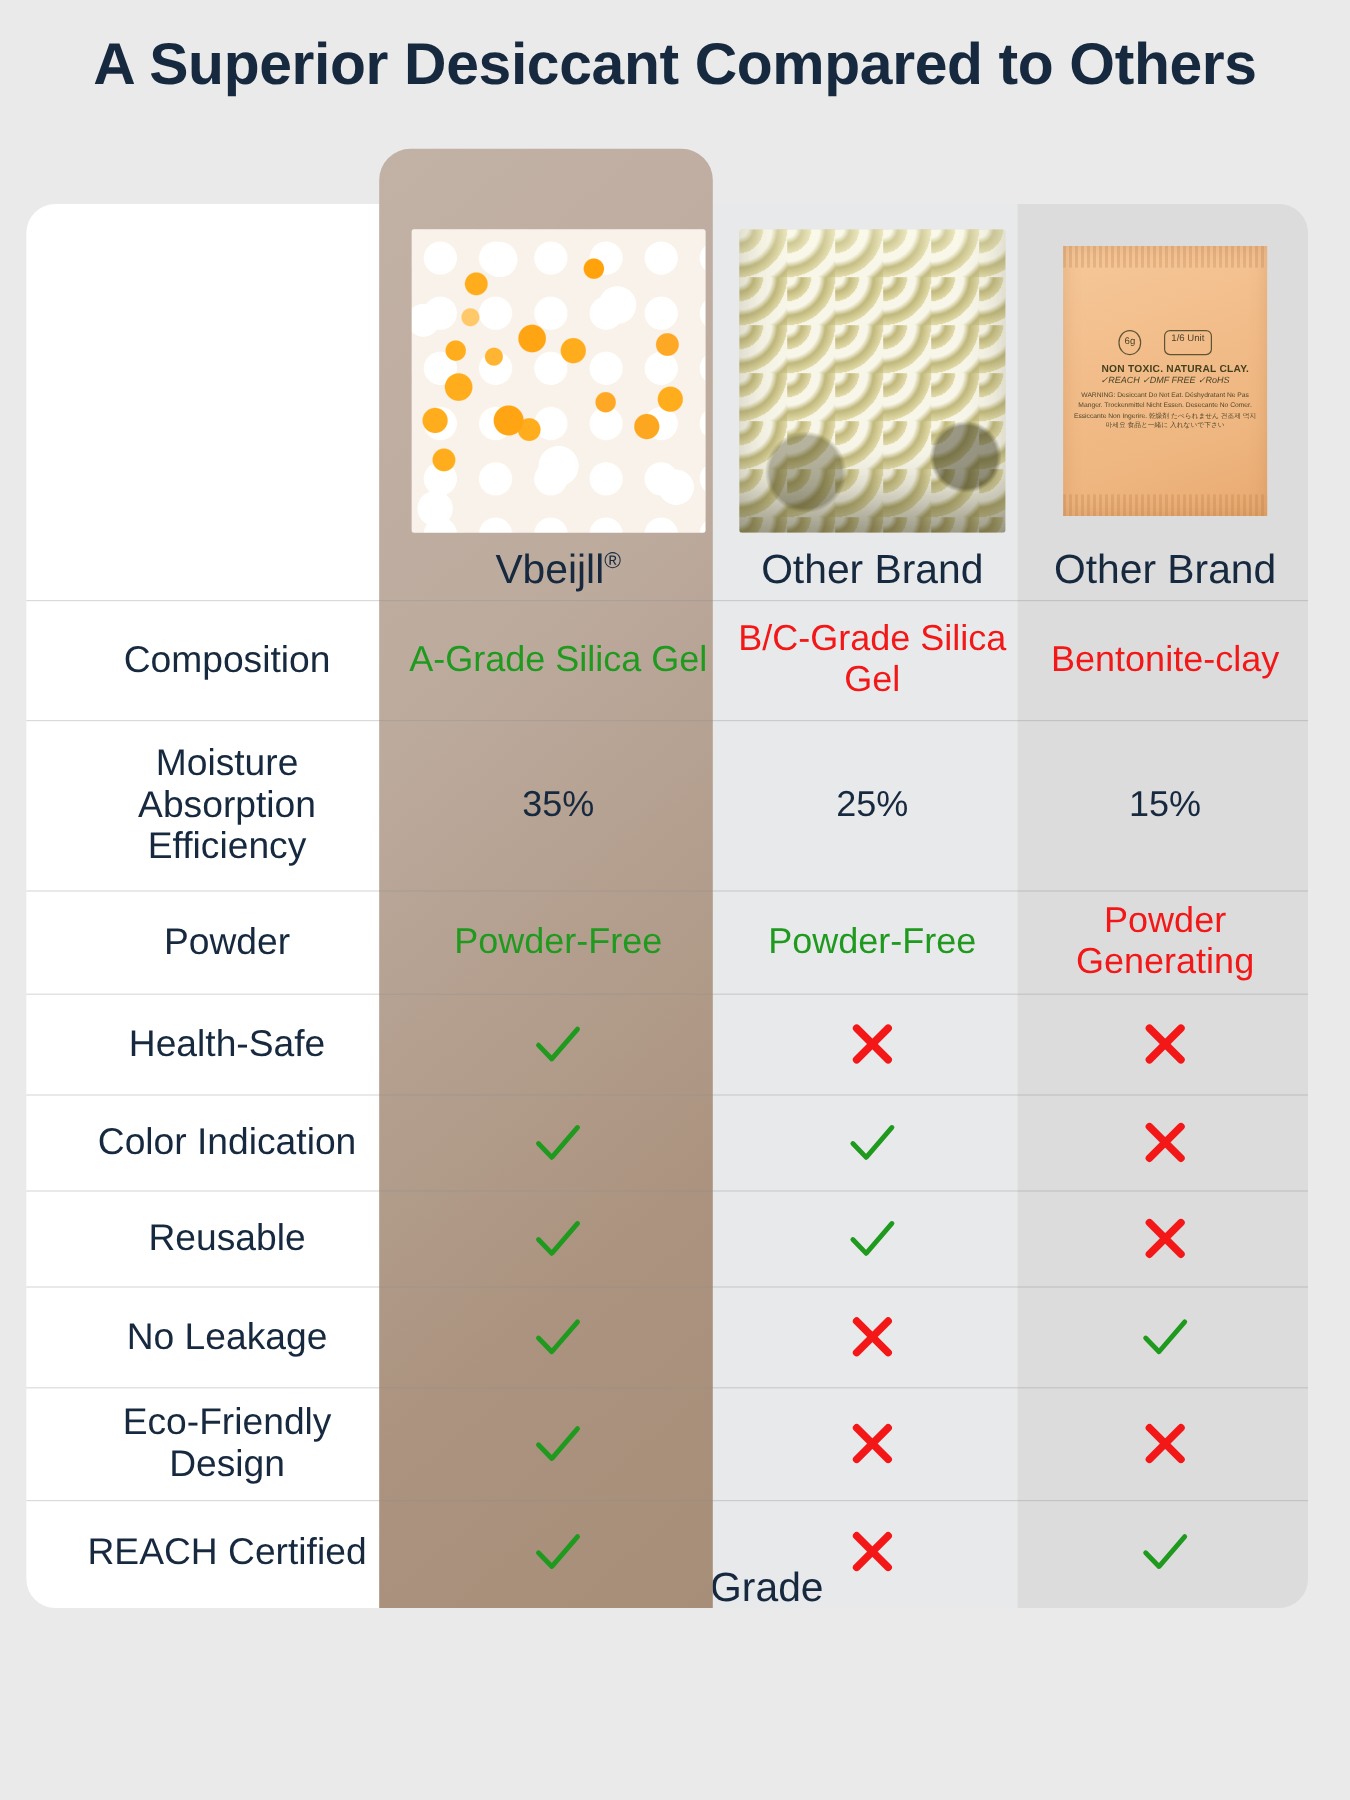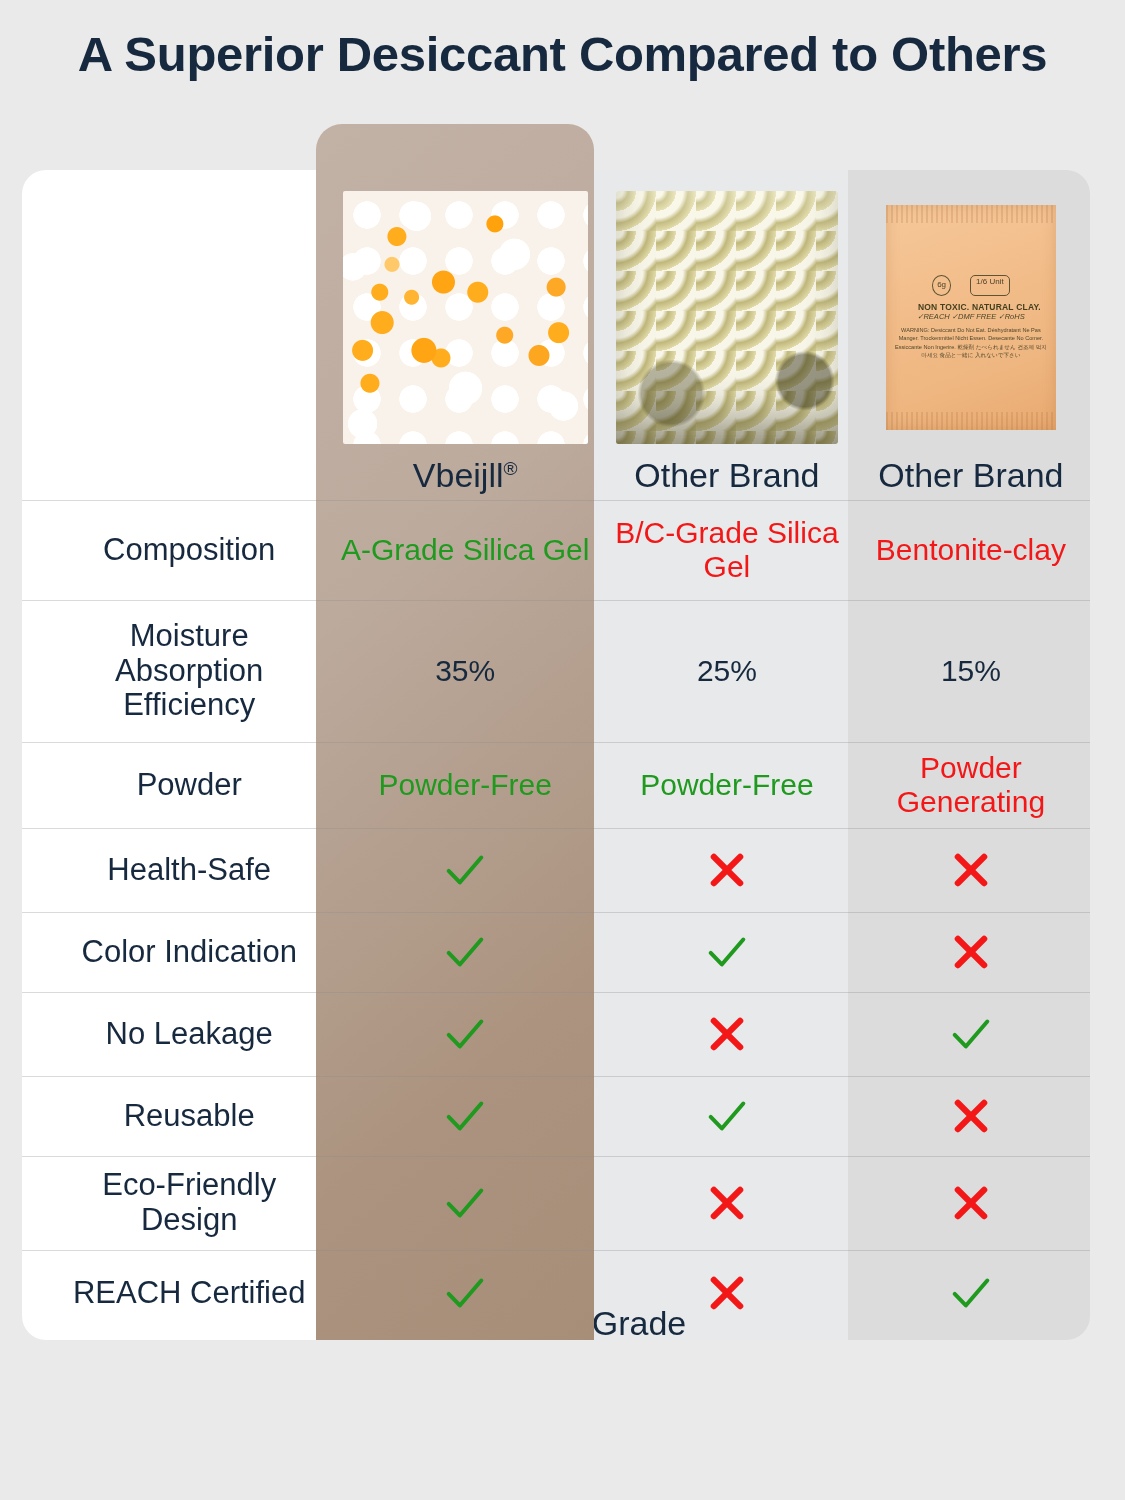--- a/index.html
+++ b/index.html
@@ -312,59 +312,59 @@
             <polyline points="3.5,12.5 9.3,18.5 20.5,5.5"></polyline>
           </svg>
         </div>
         <div class="cell c-brandC">
           <svg class="mark cross" viewBox="0 0 24 24" fill="none" stroke="#f31717" stroke-width="3.6" stroke-linecap="round">
             <line x1="4.5" y1="4.5" x2="19.5" y2="19.5"></line>
             <line x1="19.5" y1="4.5" x2="4.5" y2="19.5"></line>
           </svg>
         </div>
       </div>
+      <div class="row" style="height: 80px;">
+        <div class="cell c-label">
+          <span class="row-label">Reusable</span>
+        </div>
+        <div class="cell c-brandA">
+          <svg class="mark check" viewBox="0 0 24 24" fill="none" stroke="#1f9a1f" stroke-width="2.1" stroke-linecap="round" stroke-linejoin="round">
+            <polyline points="3.5,12.5 9.3,18.5 20.5,5.5"></polyline>
+          </svg>
+        </div>
+        <div class="cell c-brandB">
+          <svg class="mark check" viewBox="0 0 24 24" fill="none" stroke="#1f9a1f" stroke-width="2.1" stroke-linecap="round" stroke-linejoin="round">
+            <polyline points="3.5,12.5 9.3,18.5 20.5,5.5"></polyline>
+          </svg>
+        </div>
+        <div class="cell c-brandC">
+          <svg class="mark cross" viewBox="0 0 24 24" fill="none" stroke="#f31717" stroke-width="3.6" stroke-linecap="round">
+            <line x1="4.5" y1="4.5" x2="19.5" y2="19.5"></line>
+            <line x1="19.5" y1="4.5" x2="4.5" y2="19.5"></line>
+          </svg>
+        </div>
+      </div>
       <div class="row" style="height: 84px;">
         <div class="cell c-label">
           <span class="row-label">No Leakage</span>
         </div>
         <div class="cell c-brandA">
           <svg class="mark check" viewBox="0 0 24 24" fill="none" stroke="#1f9a1f" stroke-width="2.1" stroke-linecap="round" stroke-linejoin="round">
             <polyline points="3.5,12.5 9.3,18.5 20.5,5.5"></polyline>
           </svg>
         </div>
         <div class="cell c-brandB">
           <svg class="mark cross" viewBox="0 0 24 24" fill="none" stroke="#f31717" stroke-width="3.6" stroke-linecap="round">
             <line x1="4.5" y1="4.5" x2="19.5" y2="19.5"></line>
             <line x1="19.5" y1="4.5" x2="4.5" y2="19.5"></line>
           </svg>
         </div>
         <div class="cell c-brandC">
           <svg class="mark check" viewBox="0 0 24 24" fill="none" stroke="#1f9a1f" stroke-width="2.1" stroke-linecap="round" stroke-linejoin="round">
             <polyline points="3.5,12.5 9.3,18.5 20.5,5.5"></polyline>
-          </svg>
-        </div>
-      </div>
-      <div class="row" style="height: 80px;">
-        <div class="cell c-label">
-          <span class="row-label">Reusable</span>
-        </div>
-        <div class="cell c-brandA">
-          <svg class="mark check" viewBox="0 0 24 24" fill="none" stroke="#1f9a1f" stroke-width="2.1" stroke-linecap="round" stroke-linejoin="round">
-            <polyline points="3.5,12.5 9.3,18.5 20.5,5.5"></polyline>
-          </svg>
-        </div>
-        <div class="cell c-brandB">
-          <svg class="mark check" viewBox="0 0 24 24" fill="none" stroke="#1f9a1f" stroke-width="2.1" stroke-linecap="round" stroke-linejoin="round">
-            <polyline points="3.5,12.5 9.3,18.5 20.5,5.5"></polyline>
-          </svg>
-        </div>
-        <div class="cell c-brandC">
-          <svg class="mark cross" viewBox="0 0 24 24" fill="none" stroke="#f31717" stroke-width="3.6" stroke-linecap="round">
-            <line x1="4.5" y1="4.5" x2="19.5" y2="19.5"></line>
-            <line x1="19.5" y1="4.5" x2="4.5" y2="19.5"></line>
           </svg>
         </div>
       </div>
       <div class="row" style="height: 94px;">
         <div class="cell c-label">
           <span class="row-label">Eco-Friendly Design</span>
         </div>
         <div class="cell c-brandA">
           <svg class="mark check" viewBox="0 0 24 24" fill="none" stroke="#1f9a1f" stroke-width="2.1" stroke-linecap="round" stroke-linejoin="round">
             <polyline points="3.5,12.5 9.3,18.5 20.5,5.5"></polyline>

